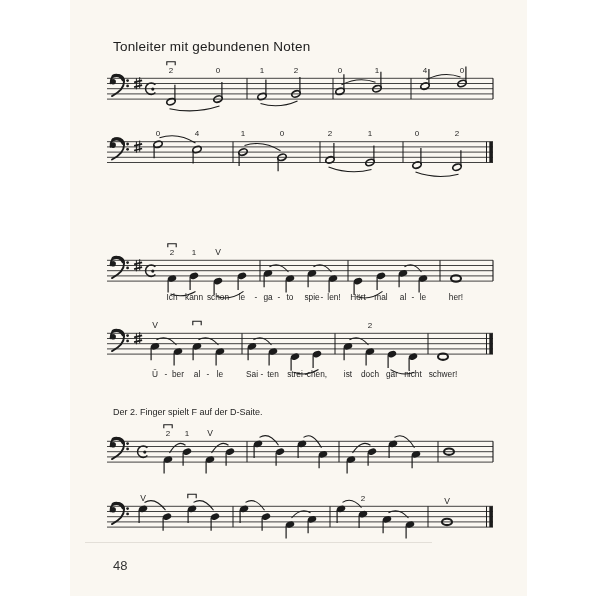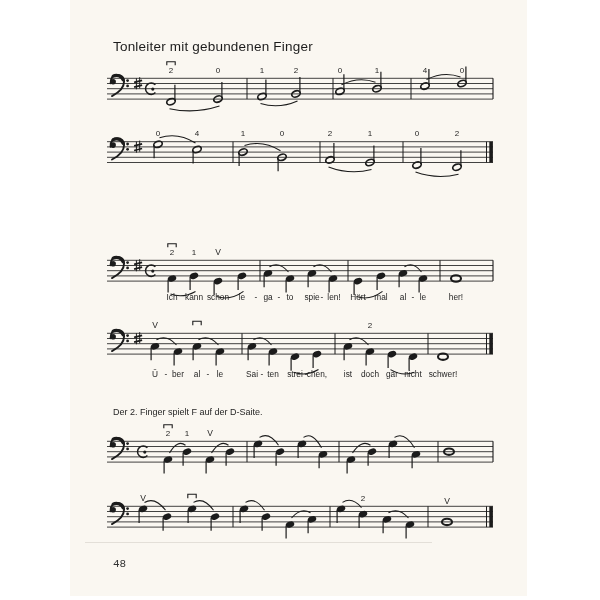--- a/index.html
+++ b/index.html
@@ -1,32 +1,32 @@
 <!DOCTYPE html>
 <html><head>
 <meta charset="utf-8">
 <style>
   html,body{margin:0;padding:0;background:#fff;}
   .canvas{position:relative;width:600px;height:600px;background:#ffffff;overflow:hidden;
           font-family:"Liberation Sans",sans-serif;}
   .page{position:absolute;left:70px;top:0;width:457px;height:596px;background:#faf7f1;}
   .heading1{position:absolute;font-size:13.5px;letter-spacing:.2px;color:#1c1c1c;}
   .note-text{position:absolute;font-size:9px;color:#262626;}
-  .page-num{position:absolute;font-size:11px;color:#333;font-family:Liberation Mono, monospace;}
+  .page-num{position:absolute;font-size:13px;color:#333;}
   .edge-line{position:absolute;height:1px;background:rgba(110,100,90,.16);}
   svg.score{position:absolute;left:0;top:0;}
   svg.score text{font-family:"Liberation Sans",sans-serif;fill:#1f1f1f;}
 </style>
 </head>
 <body>
 
 <div class="canvas">
   <div class="page"></div>
 
-  <div class="heading1" id="h1" style="left:113px;top:39px">Tonleiter mit gebundenen Finger</div>
+  <div class="heading1" id="h1" style="left:113px;top:39px">Tonleiter mit gebundenen Noten</div>
 
 
   <div class="note-text" style="left:113px;top:407px">Der 2. Finger spielt F auf der D-Saite.</div>
 
   <svg class="score" id="score" width="600" height="600" viewBox="0 0 600 600">
       <g>
         <line x1="107" y1="78.3" x2="493" y2="78.3" stroke="#2d2d2d" stroke-width="0.9"></line>
         <line x1="107" y1="83.5" x2="493" y2="83.5" stroke="#2d2d2d" stroke-width="0.9"></line>
         <line x1="107" y1="88.7" x2="493" y2="88.7" stroke="#2d2d2d" stroke-width="0.9"></line>
         <line x1="107" y1="93.9" x2="493" y2="93.9" stroke="#2d2d2d" stroke-width="0.9"></line>

